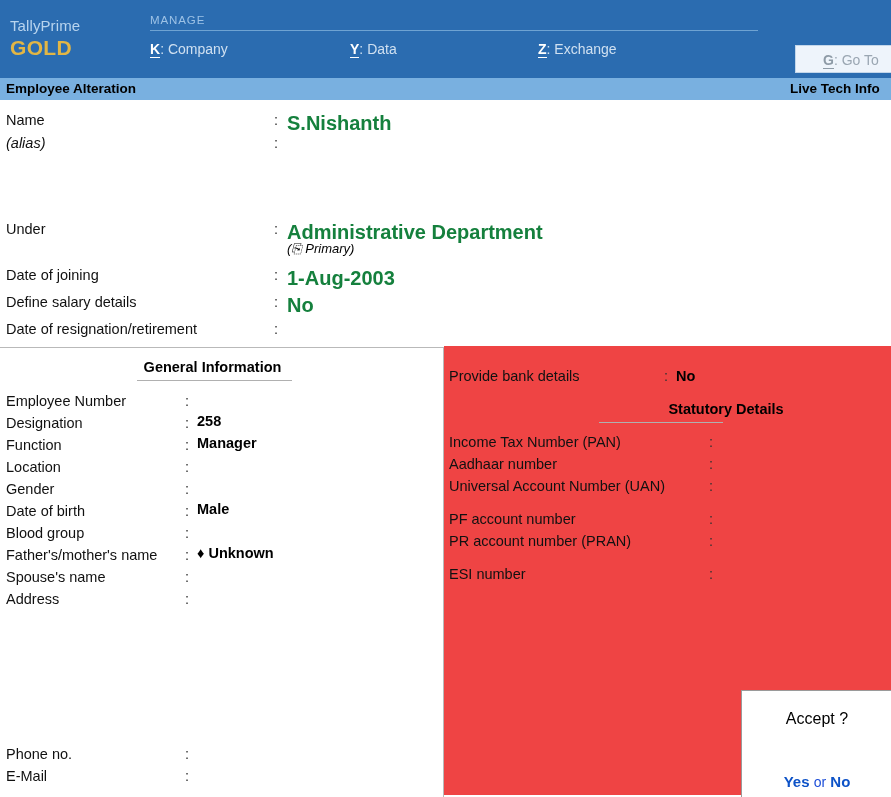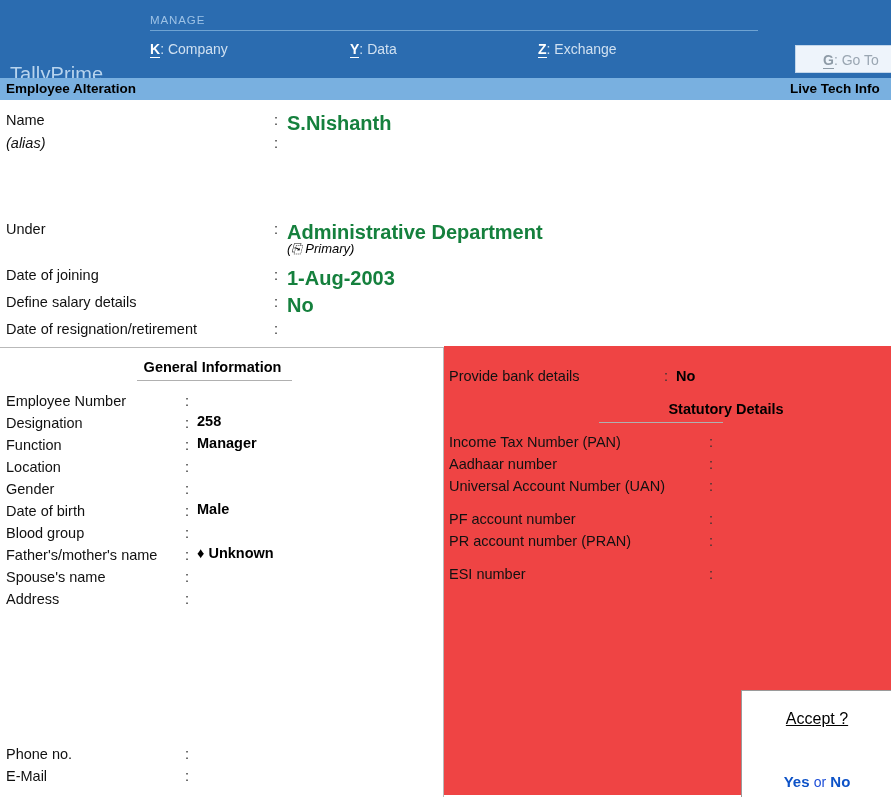--- a/index.html
+++ b/index.html
@@ -19,23 +19,22 @@
   
   .topbar {
     position: absolute; left: 0; top: 0; width: 891px; height: 78px;
     background: #2b6cb0;
   }
   .brand {
     position: absolute; left: 10px; top: 16px;
     width: 130px;
   }
   .brand-line1 {
-    font-size: 20px; color: #b8d4ee; line-height: 20px;
+    font-size: 15px; color: #b8d4ee; line-height: 20px;
     letter-spacing: 0.1px;
-    margin-top: 48px;
   }
   .brand-line2 {
     font-size: 21px; font-weight: bold; color: #e2b645; line-height: 24px;
     letter-spacing: 0.3px;
   }
 
   .menu-area {
     position: absolute; left: 150px; top: 14px; width: 608px;
   }
   .menu-title {
@@ -193,21 +192,21 @@
     width: 160px; height: 115px;
     background: #ffffff;
     border: 1px solid #9a9a9a;
     border-right: none;
     border-bottom: none;
     box-shadow: -1px -1px 0 #e4e4e4 inset;
   }
   .accept-title {
     position: absolute; left: 0; top: 19px; width: 150px;
     text-align: center;
-    font-size: 16px; color: #000000; text-decoration: underline;
+    font-size: 16px; color: #000000;
   }
   .accept-answer {
     position: absolute; left: 0; top: 82px; width: 150px;
     text-align: center;
     font-size: 15px; white-space: nowrap;
   }
   .accept-answer .yn {
     color: #0d52c7; font-weight: bold;
   }
   .accept-answer .orx {

